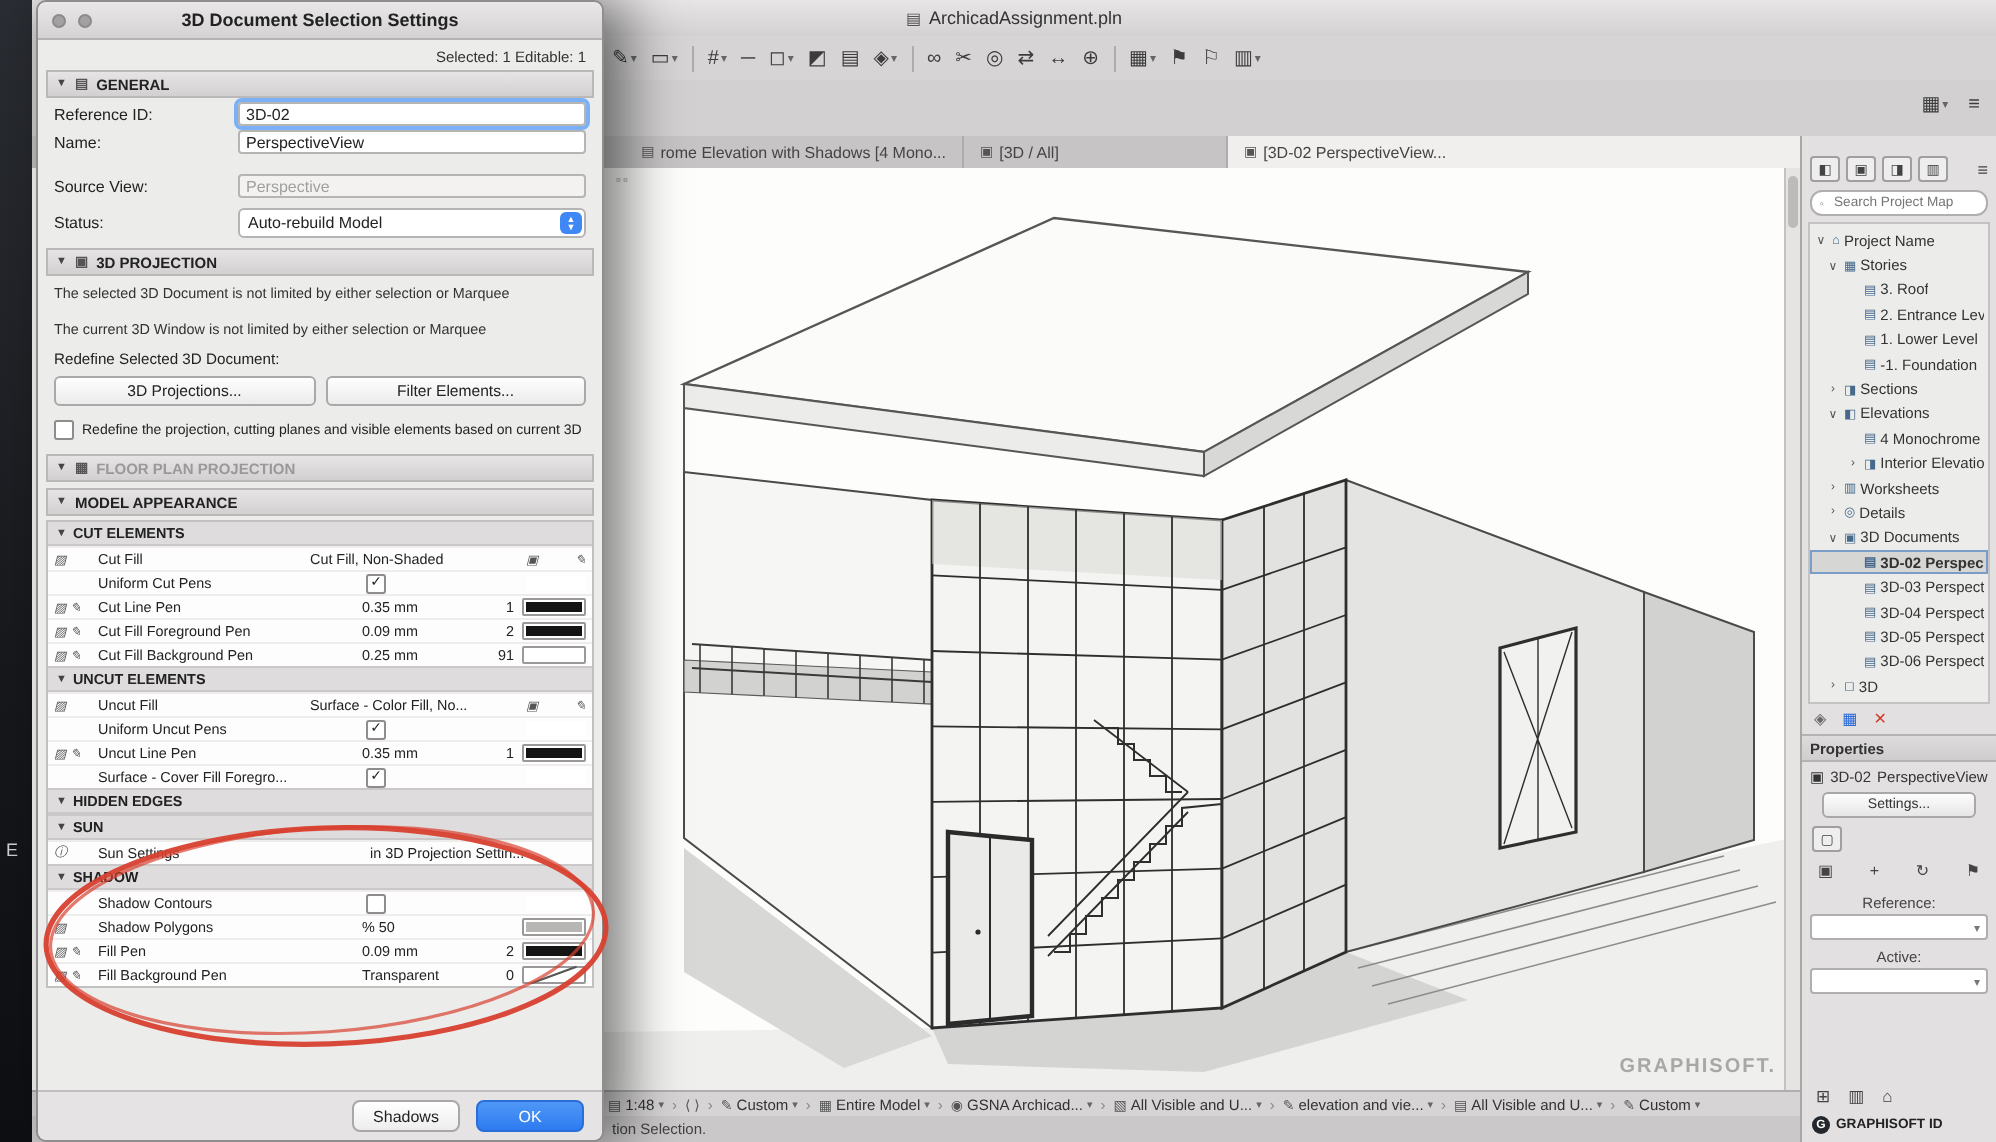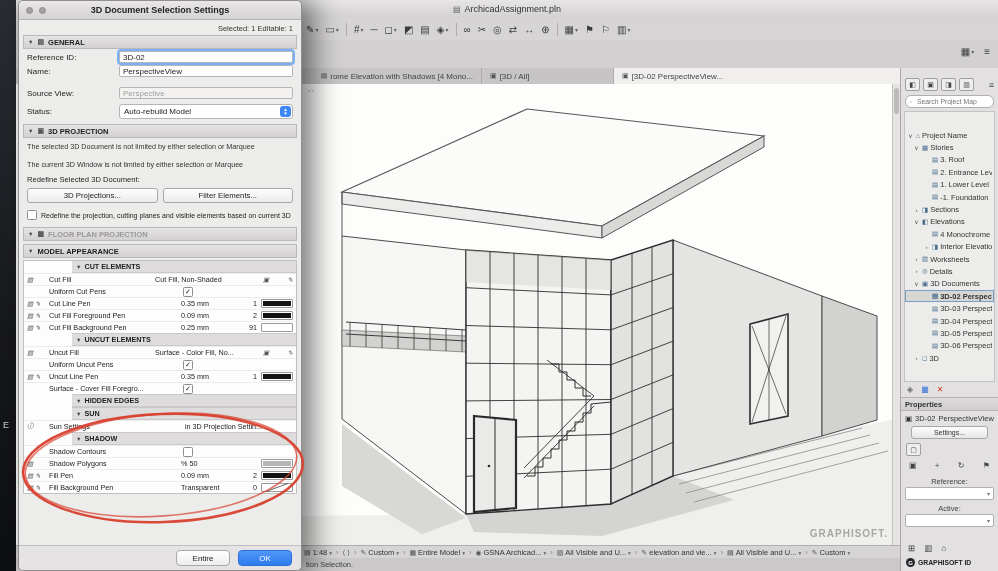--- a/index.html
+++ b/index.html
@@ -37,21 +37,21 @@
   .sbsep{color:#8a8888;font-size:7.5px;}
   .hintbar{position:absolute;left:16px;right:98px;top:558px;bottom:0;background:#cac8c8;font-size:7.5px;color:#444;display:flex;align-items:center;padding-left:290px;}
 
   
   .panel{position:absolute;right:0;width:98px;top:68px;bottom:0;background:#e2e0e0;border-left:1px solid #a8a6a6;display:flex;flex-direction:column;font-size:7.5px;color:#333;box-sizing:border-box;padding-top:10px;}
   .picons{display:flex;gap:3px;padding:0 4px 3px;align-items:center;}
   .picon{width:13px;height:11px;border:1px solid #a09e9e;background:#efeeee;display:flex;align-items:center;justify-content:center;font-size:7px;border-radius:2px;color:#444;}
   .pmenu{margin-left:auto;font-size:9px;color:#444;}
   .search{margin:1px 4px 3px;height:11px;background:#fff;border:1px solid #b0aeae;border-radius:6px;display:flex;align-items:center;padding:0 4px;gap:3px;}
   .search input{border:none;outline:none;width:70px;font-size:6.8px;color:#555;background:transparent;font-family:"Liberation Sans",sans-serif;}
-  .tree{background:#ececea;margin:0 3px;border:1px solid #c4c2c2;padding:17px 0;}
+  .tree{background:#ececea;margin:0 3px;border:1px solid #c4c2c2;padding:2px 0;}
   .trow{display:flex;align-items:center;height:12.4px;gap:2px;padding-right:2px;white-space:nowrap;overflow:hidden;cursor:default;}
   .trow .dis{width:7px;text-align:center;font-size:6px;color:#555;flex:none;}
   .trow .ticn{font-size:6.5px;color:#46698c;flex:none;}
   .trow .tlbl{overflow:hidden;}
   .trow.sel{background:#d6d6d4;outline:1px solid #7a9cc8;outline-offset:-1px;font-weight:bold;}
   .ptools{display:flex;gap:8px;padding:3px 6px;align-items:center;font-size:8px;}
   .phead{background:linear-gradient(#dddbdb,#cfcdcd);border-top:1px solid #b4b2b2;border-bottom:1px solid #b4b2b2;padding:1.5px 4px;font-weight:bold;}
   .prow{display:flex;align-items:center;gap:3px;padding:2.5px 4px;}
   .btn-settings{margin:1px 10px 2px;height:11px;background:linear-gradient(#fdfdfd,#e6e6e6);border:1px solid #a8a8a8;border-radius:3px;display:flex;align-items:center;justify-content:center;font-size:7px;cursor:default;}
   .midrow{display:flex;padding:2px 5px;}
@@ -79,21 +79,21 @@
   .finput:disabled{background:#f3f2f1;color:#a0a0a0;}
   .fselect{flex:1;height:13px;background:#fff;border:1px solid #b6b4b4;border-radius:3px;display:flex;align-items:center;justify-content:space-between;padding:0 1px 0 4px;}
   .stepper{width:11px;height:11px;background:#3f87f5;border-radius:3px;color:#fff;font-size:4.5px;display:flex;flex-direction:column;align-items:center;justify-content:center;line-height:4px;}
   .note{padding:4px 8px 0;font-size:7.2px;color:#333;white-space:nowrap;overflow:hidden;}
   .rlabel{padding:6px 8px 0;font-size:7.6px;}
   .dbtnrow{display:flex;gap:5px;padding:4px 8px 0;}
   .dbtn{flex:1;height:13px;background:linear-gradient(#fefefe,#ebebeb);border:1px solid #a9a9a9;border-radius:3px;display:flex;align-items:center;justify-content:center;font-size:7.8px;cursor:default;}
   .chkrow{display:flex;align-items:center;gap:4px;padding:7px 8px 0;font-size:7px;white-space:nowrap;overflow:hidden;}
   .cbx{width:8px;height:8px;border:1px solid #8e8c8c;background:#fff;border-radius:1.5px;flex:none;display:flex;align-items:center;justify-content:center;font-size:7px;color:#222;line-height:8px;}
   .mtable{margin:2px 4px 0;border:1px solid #c2c0c0;background:#fdfdfd;}
-  .ghead{display:flex;align-items:center;gap:3px;background:#dedcdc;border-top:1px solid #cac8c8;border-bottom:1px solid #cac8c8;font-weight:bold;font-size:7.2px;height:11px;padding:0 4px;margin-left:48px;}
+  .ghead{display:flex;align-items:center;gap:3px;background:#dedcdc;border-top:1px solid #cac8c8;border-bottom:1px solid #cac8c8;font-weight:bold;font-size:7.2px;height:11px;padding:0 4px;}
   .ghead .tri{font-size:5.5px;color:#444;}
   .mrow{display:flex;align-items:center;height:11px;font-size:7.2px;border-top:1px solid #efedec;padding:0 3px;}
   .mi{width:22px;flex:none;display:flex;gap:2px;font-size:6.5px;color:#555;}
   .mn{flex:1;white-space:nowrap;overflow:hidden;}
   .mv{width:56px;flex:none;}
   .mv.wide{width:108px;}
   .mp{width:20px;flex:none;text-align:right;padding-right:4px;}
   .msw{width:30px;flex:none;height:7px;border:1px solid #9a9898;background:#fff;border-radius:1px;position:relative;}
   .msw.black::after{content:"";position:absolute;inset:1px;background:#141414;}
   .msw.gray::after{content:"";position:absolute;inset:1px;background:#b8b6b4;}
@@ -700,21 +700,21 @@
             <i>✎</i>
           </span>
           <span class="mn">Fill Background Pen</span>
           <span class="mv">Transparent</span>
           <span class="mp">0</span>
           <span class="msw slash"></span>
         </div>
     </div>
 
     <div class="dfoot">
-      <div class="dbtn2 cancel">Entire</div>
+      <div class="dbtn2 cancel">Shadows</div>
       <div class="dbtn2 ok">OK</div>
     </div>
   </div>
 
   <svg class="annotation" width="998" height="571" viewBox="0 0 998 571">
     <ellipse cx="163" cy="468" rx="140" ry="54" fill="none" stroke="#d8402f" stroke-width="2.6" transform="rotate(-2 163 468)" opacity="0.95"></ellipse>
     <ellipse cx="161" cy="465" rx="136" ry="51" fill="none" stroke="#d8402f" stroke-width="1.6" transform="rotate(-4 161 465)" opacity="0.7"></ellipse>
   </svg>
 </div>
 

